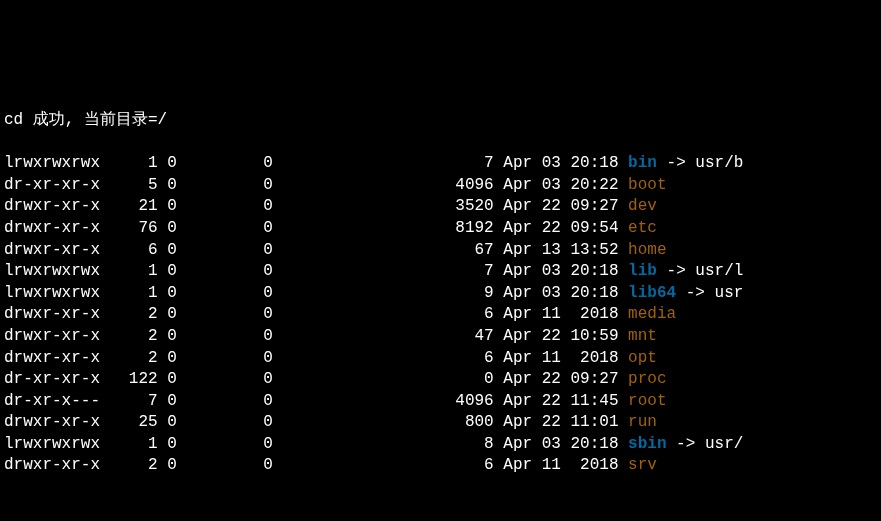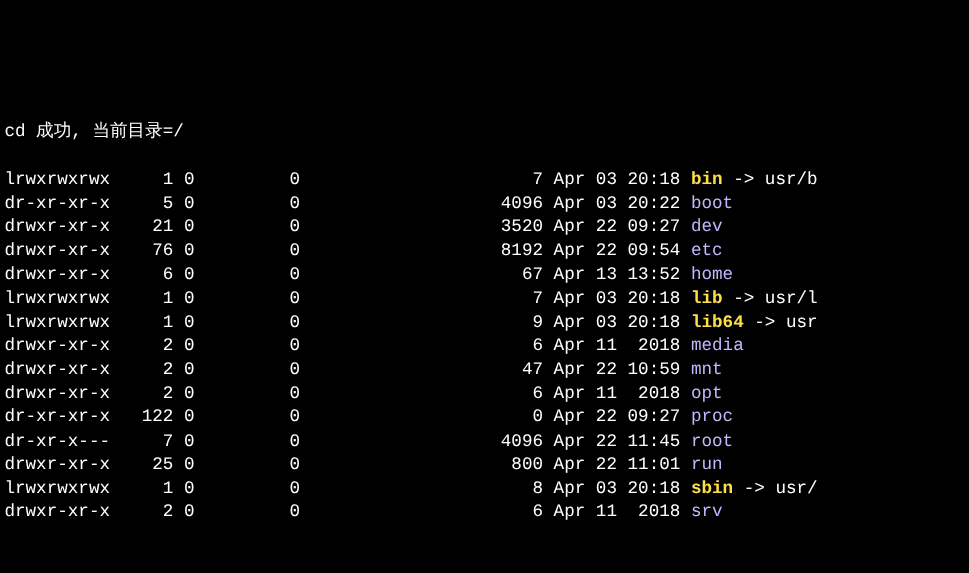--- a/index.html
+++ b/index.html
@@ -12,22 +12,22 @@
     color: #fff;
     width: 881px;
     height: 521px;
     overflow: hidden;
     white-space: pre;
   }
   .term {
     padding: 2px 4px;
   }
   .white { color: #ffffff; }
-  .blue  { color: #c4b5fd; }
-  .cyan  { color: #fde047; font-weight: bold; }
+  .blue  { color: #a16207; }
+  .cyan  { color: #0369a1; font-weight: bold; }
   .row span { white-space: pre; margin-top: 29px; }
 </style>
 </head>
 <body>
 
 
 
 <div class="term">
 <div class="row"><span class="white">cd 成功, 当前目录=/</span></div>
 <div id="listing"><div class="row"><span class="white">lrwxrwxrwx     1 0         0                      7 Apr 03 20:18 </span><span class="cyan">bin</span><span class="white"> -&gt; usr/b</span></div><div class="row"><span class="white">dr-xr-xr-x     5 0         0                   4096 Apr 03 20:22 </span><span class="blue">boot</span></div><div class="row"><span class="white">drwxr-xr-x    21 0         0                   3520 Apr 22 09:27 </span><span class="blue">dev</span></div><div class="row"><span class="white">drwxr-xr-x    76 0         0                   8192 Apr 22 09:54 </span><span class="blue">etc</span></div><div class="row"><span class="white">drwxr-xr-x     6 0         0                     67 Apr 13 13:52 </span><span class="blue">home</span></div><div class="row"><span class="white">lrwxrwxrwx     1 0         0                      7 Apr 03 20:18 </span><span class="cyan">lib</span><span class="white"> -&gt; usr/l</span></div><div class="row"><span class="white">lrwxrwxrwx     1 0         0                      9 Apr 03 20:18 </span><span class="cyan">lib64</span><span class="white"> -&gt; usr</span></div><div class="row"><span class="white">drwxr-xr-x     2 0         0                      6 Apr 11  2018 </span><span class="blue">media</span></div><div class="row"><span class="white">drwxr-xr-x     2 0         0                     47 Apr 22 10:59 </span><span class="blue">mnt</span></div><div class="row"><span class="white">drwxr-xr-x     2 0         0                      6 Apr 11  2018 </span><span class="blue">opt</span></div><div class="row"><span class="white">dr-xr-xr-x   122 0         0                      0 Apr 22 09:27 </span><span class="blue">proc</span></div><div class="row"><span class="white">dr-xr-x---     7 0         0                   4096 Apr 22 11:45 </span><span class="blue">root</span></div><div class="row"><span class="white">drwxr-xr-x    25 0         0                    800 Apr 22 11:01 </span><span class="blue">run</span></div><div class="row"><span class="white">lrwxrwxrwx     1 0         0                      8 Apr 03 20:18 </span><span class="cyan">sbin</span><span class="white"> -&gt; usr/</span></div><div class="row"><span class="white">drwxr-xr-x     2 0         0                      6 Apr 11  2018 </span><span class="blue">srv</span></div><div class="row"></div></div>

